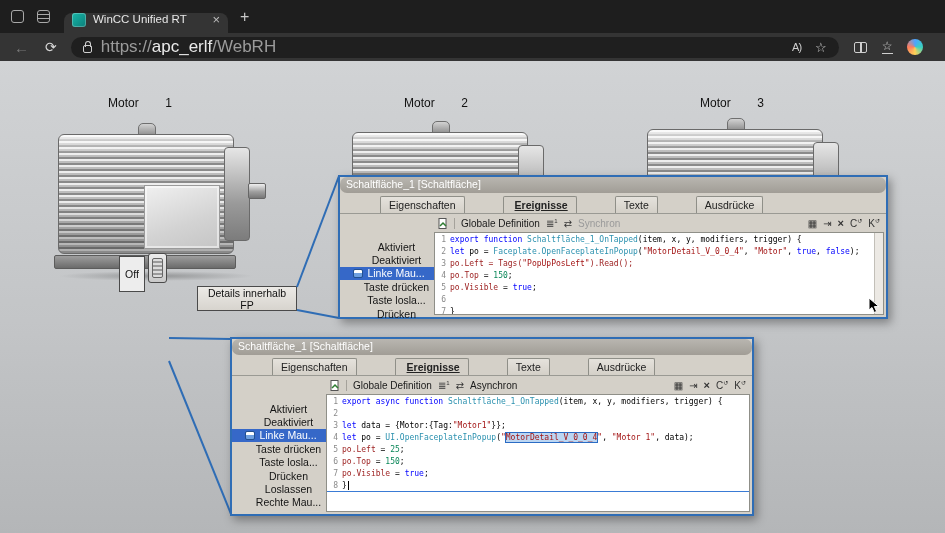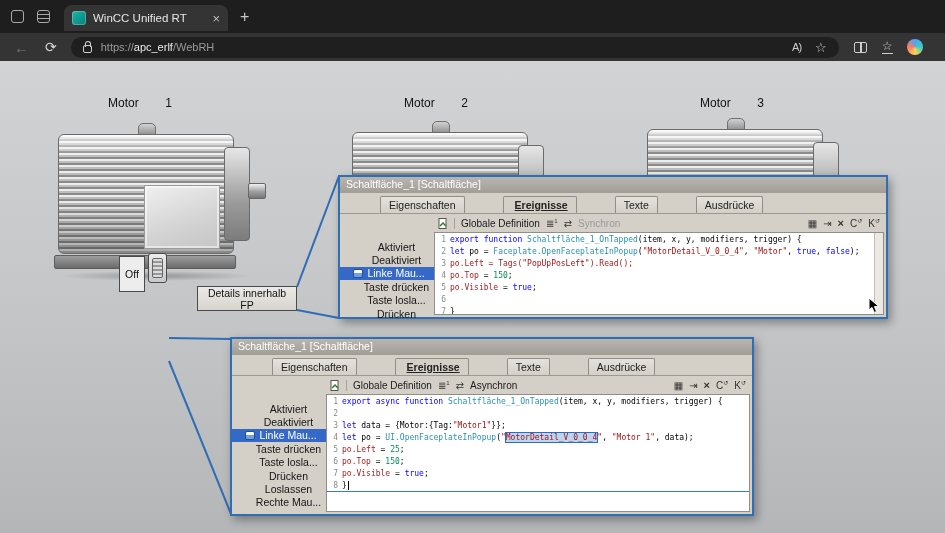--- a/index.html
+++ b/index.html
@@ -5,40 +5,40 @@
   * { margin:0; padding:0; box-sizing:border-box; }
   html,body { background:#555; }
   #stage { position:relative; width:945px; height:533px; overflow:hidden;
            font-family:"Liberation Sans",sans-serif; -webkit-font-smoothing:antialiased; }
 
   
   .titlebar { position:absolute; left:0; top:0; width:945px; height:33px; background:#1e1e1e; }
   .tb-sq { position:absolute; width:13px; height:13px; border:1.5px solid #a9a9a9; border-radius:3px; top:10px; }
   .tb-sq.two { left:37px; background:repeating-linear-gradient(180deg,transparent 0 3px,#a9a9a9 3px 4px); }
   .tb-sq.one { left:11px; }
-  .tab { position:absolute; left:64px; top:5px; width:164px; height:26px; background:#343434;
-         border-radius:8px 8px 0 0; display:flex; align-items:center; padding:0 8px; gap:7px; }
+  .tab { position:absolute; left:64px; top:13px; width:164px; height:26px; background:#343434;
+         border-radius:8px 8px 0 0; display:flex; align-items:flex-start; padding:0 8px; gap:7px; }
   .favicon { width:14px; height:14px; border-radius:3px; background:linear-gradient(135deg,#19b6a8,#0a7f7a);
              box-shadow:inset 0 0 0 1px rgba(255,255,255,.25); flex:none; }
   .tab-title { color:#e6e6e6; font-size:11.5px; flex:1; white-space:nowrap; overflow:hidden; }
   .tab-close { color:#bdbdbd; font-size:13px; line-height:1; }
   .newtab { position:absolute; left:240px; top:8px; color:#c9c9c9; font-size:16px; }
 
   .navbar { position:absolute; left:0; top:33px; width:945px; height:28px; background:#343434;
             display:flex; align-items:center; }
   .nav-ic { font-size:14px; color:#d8d8d8; }
   .nav-ic.disabled { color:#7a7a7a; }
   .nav-back { margin-left:14px; font-size:15px; }
   .nav-refresh { margin-left:16px; }
   .pill { margin-left:14px; width:768px; height:21px; border-radius:11px; background:#1f1f1f;
           display:flex; align-items:center; padding:0 12px; }
   .lock { width:9px; height:8px; border:1.5px solid #cfcfcf; border-radius:2px; position:relative; margin-top:3px; }
   .lock::before { content:""; position:absolute; left:1px; top:-5px; width:4px; height:5px;
                   border:1.5px solid #cfcfcf; border-bottom:none; border-radius:4px 4px 0 0; }
-  .url { margin-left:9px; font-size:11px; white-space:nowrap; }
+  .url { margin-left:9px; font-size:17px; white-space:nowrap; }
   .url .dim { color:#9b9b9b; } .url .host { color:#eaeaea; }
   .pill .spacer { flex:1; }
   .ra { color:#cfcfcf; font-size:11px; letter-spacing:-1px; }
   .fav-star { color:#cfcfcf; font-size:13px; margin-left:14px; }
   .icon-split { width:13px; height:11px; border:1.5px solid #cfcfcf; border-radius:2px; position:relative; margin-left:15px; }
   .icon-split::after { content:""; position:absolute; left:50%; top:0; bottom:0; width:1.5px; background:#cfcfcf; }
   .icon-collections { color:#cfcfcf; font-size:12px; margin-left:15px; border-bottom:1.5px solid #cfcfcf; line-height:1.1; }
   .icon-copilot { width:16px; height:16px; border-radius:50%; margin-left:14px;
                   background:conic-gradient(#4da3ff,#38d1c0,#ffd257,#ff7b5c,#4da3ff); }
 
@@ -83,21 +83,21 @@
   .btn-outside { left:22px;  top:275px; width:147px; height:26px; border-color:#2f6db5; }
 
   .callouts { position:absolute; left:0; top:0; width:945px; height:472px; z-index:3; pointer-events:none; }
 
   
   .dialog { position:absolute; border:2px solid #2f6db5; background:#d4d0c8;
             box-shadow:3px 4px 9px rgba(0,0,0,.35); display:flex; flex-direction:column; z-index:4; }
   .dlg0 { left:338px; top:114px; width:550px; height:144px; }
   .dlg1 { left:230px; top:276px; width:524px; height:179px; }
   .dlg-title { height:16px; background:linear-gradient(180deg,#b9b6b0,#a19d96); color:#fff;
-               font-size:10.5px; padding:1px 6px; white-space:nowrap; }
+               font-size:10.5px; padding:1px 6px; white-space:nowrap;border-radius:7px; }
   .dlg-tabs { display:flex; gap:2px; padding:3px 4px 0 4px; height:21px; border-bottom:1px solid #9a9a94; }
   .dlg-tab { font-size:10.5px; padding:2px 8px 1px; border:1px solid #8f8f88; border-bottom:none;
              border-radius:2px 2px 0 0; background:linear-gradient(#e5e2dc,#d4d0c8); color:#222; white-space:nowrap;margin-left:36px; }
   .dlg-tab.active { font-weight:bold; text-decoration:underline; background:#d4d0c8;padding-left:11px; }
   .dlg-body { flex:1; display:flex; min-height:0; }
   .evt-panel { width:94px; padding-top:26px; flex:none; }
   .evt-item { height:13.4px; display:flex; align-items:center; padding-left:19px; font-size:10.5px;
               color:#141414; white-space:nowrap; overflow:hidden;justify-content:center; }
   .evt-item.sel { background:#3668c8; color:#fff; padding-left:4px; gap:4px; }
   .evt-icon { width:10px; height:9px; border:1px solid #24508f; border-radius:2px; flex:none;

